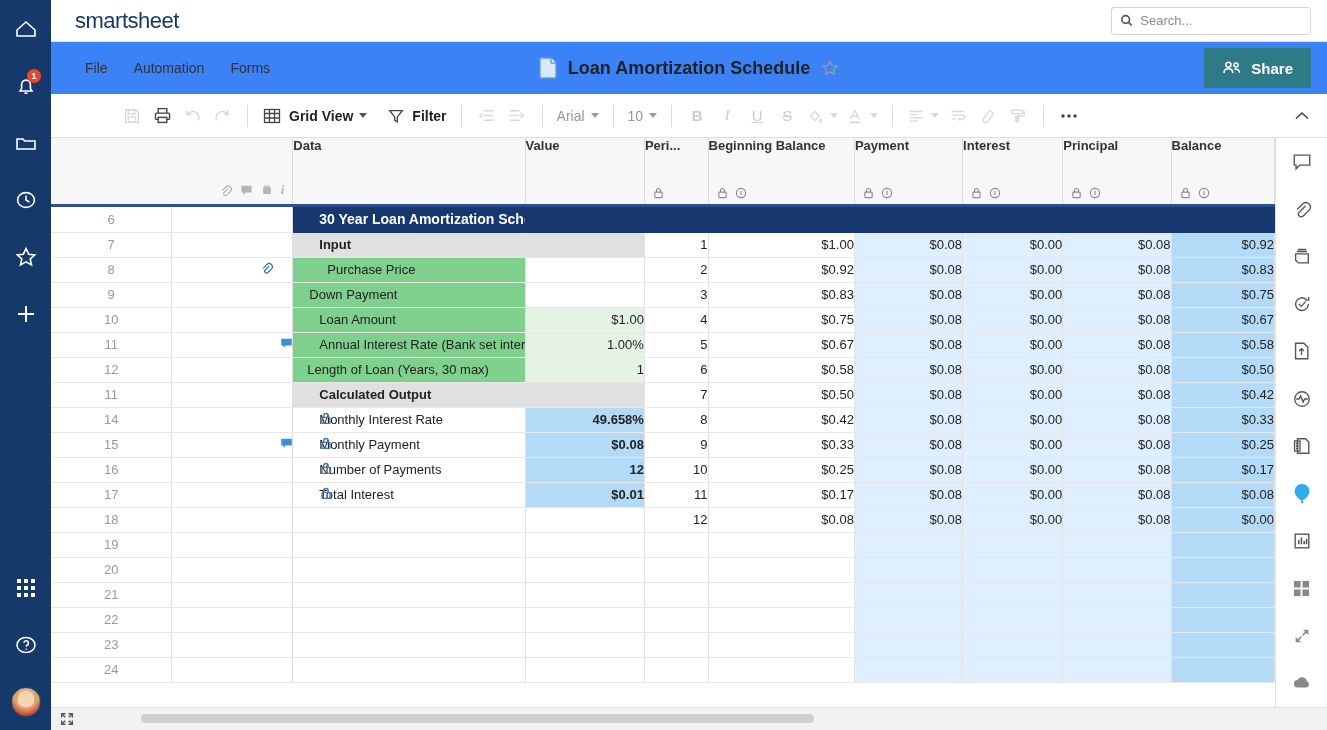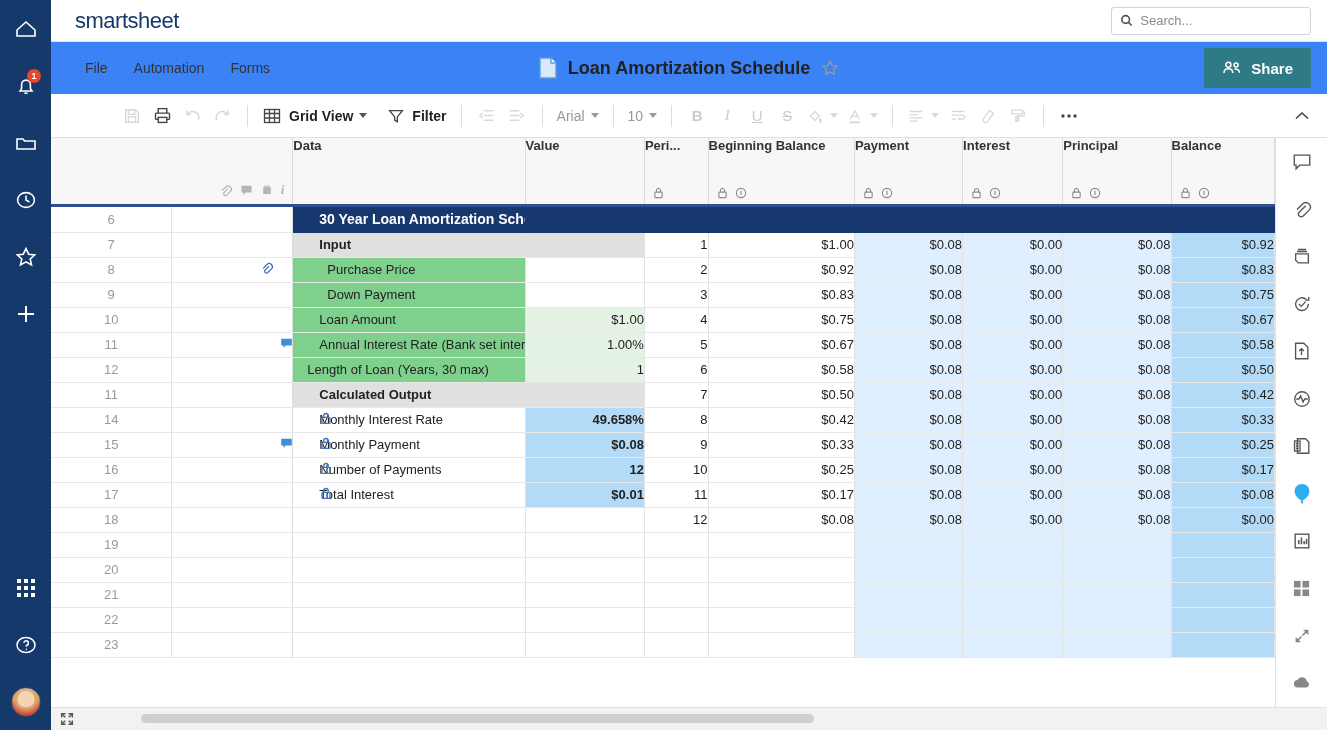--- a/index.html
+++ b/index.html
@@ -613,21 +613,21 @@
                 <td class="cell num ">2</td>
                 <td class="cell num ">$0.92</td>
                 <td class="cell num colA">$0.08</td>
                 <td class="cell num colA">$0.00</td>
                 <td class="cell num colA">$0.08</td>
                 <td class="cell num colBal">$0.83</td>
               </tr>
               <tr>
                 <td class="rownum">9</td>
                 <td class="gutter-icons"></td>
-                <td class="cell bold-maybe green" style="padding-left: 34px;">Down Payment</td>
+                <td class="cell bold-maybe green" style="padding-left: 16px;">Down Payment</td>
                 <td class="cell num plain"></td>
                 <td class="cell num ">3</td>
                 <td class="cell num ">$0.83</td>
                 <td class="cell num colA">$0.08</td>
                 <td class="cell num colA">$0.00</td>
                 <td class="cell num colA">$0.08</td>
                 <td class="cell num colBal">$0.75</td>
               </tr>
               <tr>
                 <td class="rownum">10</td>
@@ -817,20 +817,32 @@
                 <td class="gutter-icons"></td>
                 <td class="cell bold-maybe plain" style="padding-left: 8px;"></td>
                 <td class="cell num plain"></td>
                 <td class="cell num "></td>
                 <td class="cell num "></td>
                 <td class="cell num colA"></td>
                 <td class="cell num colA"></td>
                 <td class="cell num colA"></td>
                 <td class="cell num colBal"></td>
               </tr>
+              <tr>
+                <td class="rownum">24</td>
+                <td class="gutter-icons"></td>
+                <td class="cell bold-maybe plain" style="padding-left: 8px;"></td>
+                <td class="cell num plain"></td>
+                <td class="cell num "></td>
+                <td class="cell num "></td>
+                <td class="cell num colA"></td>
+                <td class="cell num colA"></td>
+                <td class="cell num colA"></td>
+                <td class="cell num colBal"></td>
+              </tr>
             </tbody>
         </table>
       </div>
 
       <aside class="right-rail">
         <div class="rr-icon">
           <svg width="20" height="20" viewBox="0 0 22 22" fill="none" stroke="#555" stroke-width="1.5">
             <path d="M2.5 3.5 h17 v11 h-11 l-4 4 v-4 h-2 Z"></path>
           </svg>
         </div>

